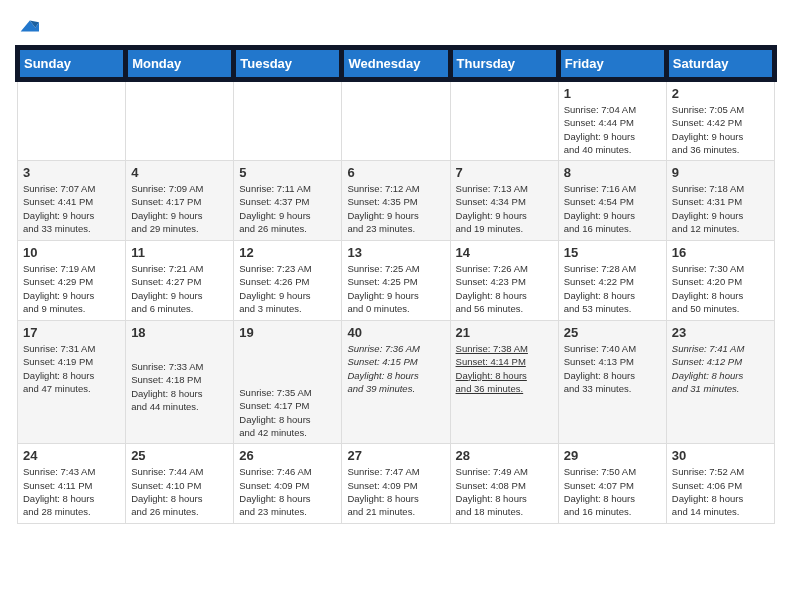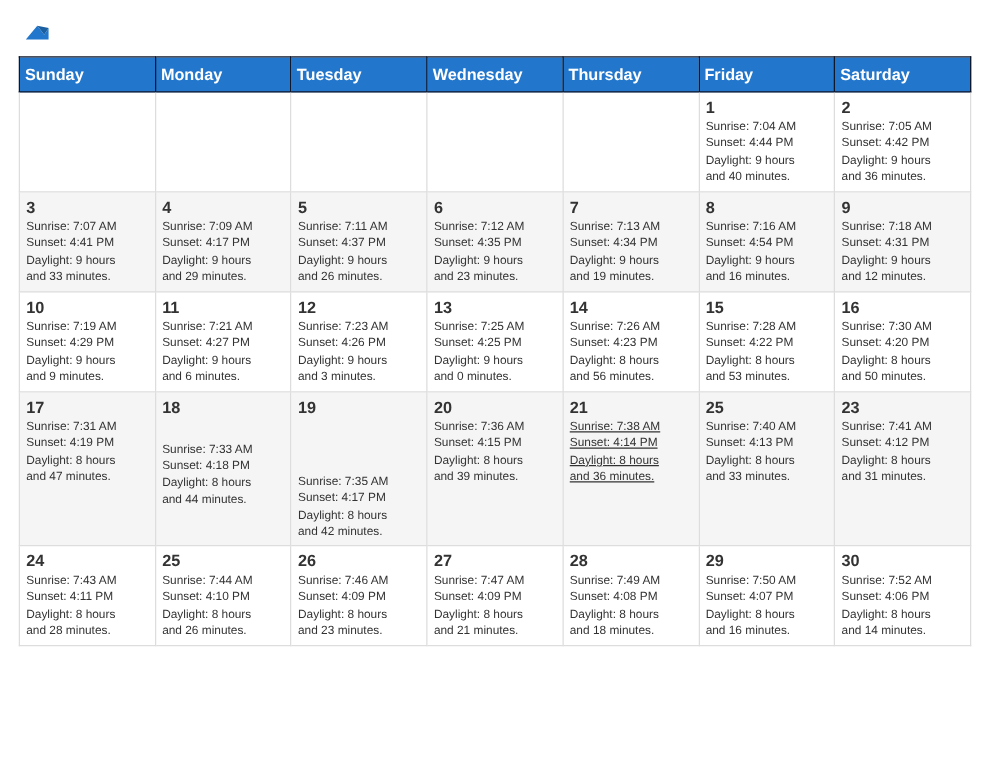--- a/index.html
+++ b/index.html
@@ -55,21 +55,21 @@
       border-collapse: collapse;
       table-layout: fixed;
     }
     .calendar-table th {
       background: #2277cc;
       color: #fff;
       font-size: 13px;
       font-weight: bold;
       padding: 6px 4px;
       text-align: left;
-      border: 1px solid #0f172a;
+      border: 5px solid #0f172a;
     }
     .calendar-table td {
       border: 1px solid #ddd;
       vertical-align: top;
       padding: 4px 5px;
       min-height: 70px;
       height: 80px;
       font-size: 10px;
       color: #333;
       background: #fff;
@@ -269,43 +269,43 @@
 and 44 minutes.</div>
         </td>
         <td>
           <span class="day-number">19</span>
           <div class="day-info" style="white-space: pre-line; margin-top: 46px;">Sunrise: 7:35 AM
 Sunset: 4:17 PM
 Daylight: 8 hours
 and 42 minutes.</div>
         </td>
         <td>
-          <span class="day-number">20</span>
-          <div class="day-info" style="white-space: pre-line;">Sunrise: 7:36 AM
+          <span class="day-number">40</span>
+          <div class="day-info" style="white-space: pre-line; font-style: italic;">Sunrise: 7:36 AM
 Sunset: 4:15 PM
 Daylight: 8 hours
 and 39 minutes.</div>
         </td>
         <td>
           <span class="day-number">21</span>
           <div class="day-info" style="white-space: pre-line; text-decoration: underline;">Sunrise: 7:38 AM
 Sunset: 4:14 PM
 Daylight: 8 hours
 and 36 minutes.</div>
         </td>
         <td>
           <span class="day-number">25</span>
           <div class="day-info" style="white-space: pre-line;">Sunrise: 7:40 AM
 Sunset: 4:13 PM
 Daylight: 8 hours
 and 33 minutes.</div>
         </td>
         <td>
           <span class="day-number">23</span>
-          <div class="day-info" style="white-space: pre-line;">Sunrise: 7:41 AM
+          <div class="day-info" style="white-space: pre-line; font-style: italic;">Sunrise: 7:41 AM
 Sunset: 4:12 PM
 Daylight: 8 hours
 and 31 minutes.</div>
         </td>
       </tr>
       <tr>
         <td>
           <span class="day-number">24</span>
           <div class="day-info" style="white-space: pre-line;">Sunrise: 7:43 AM
 Sunset: 4:11 PM

